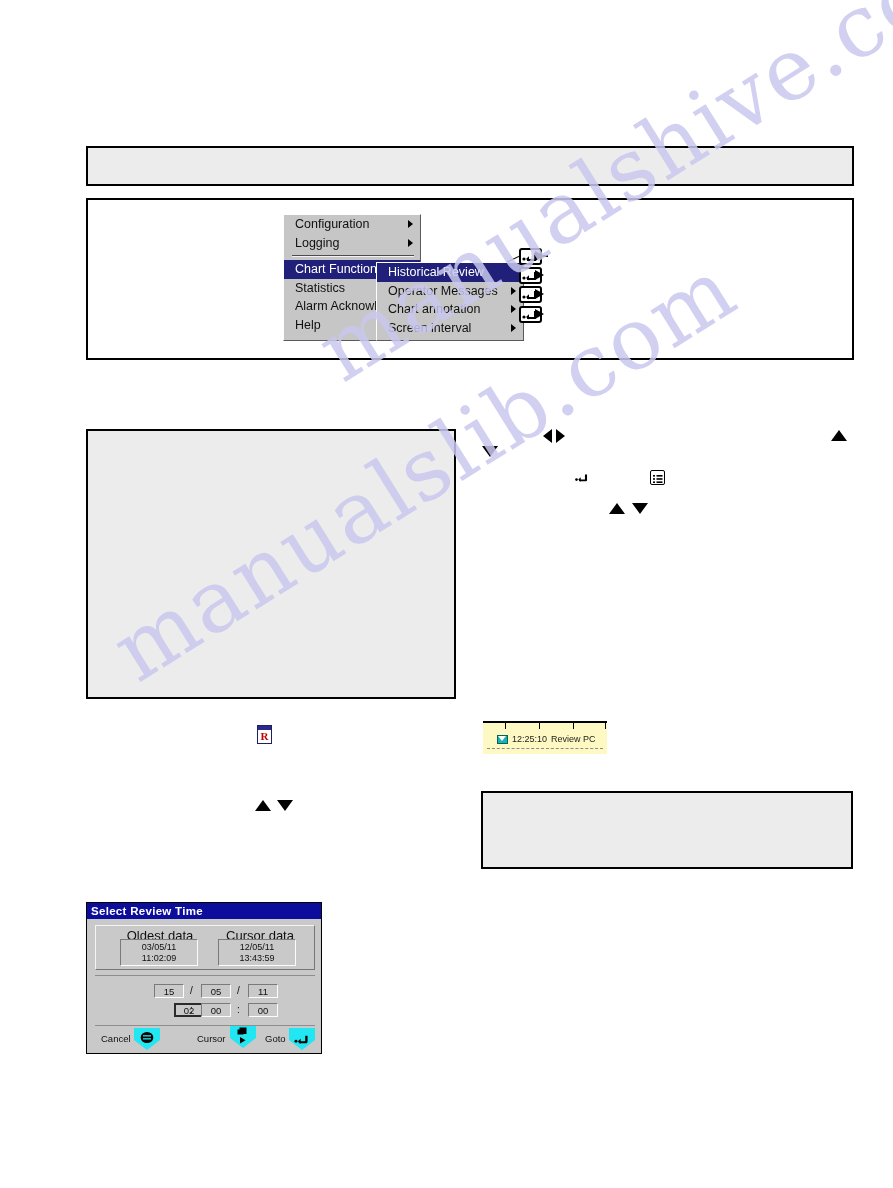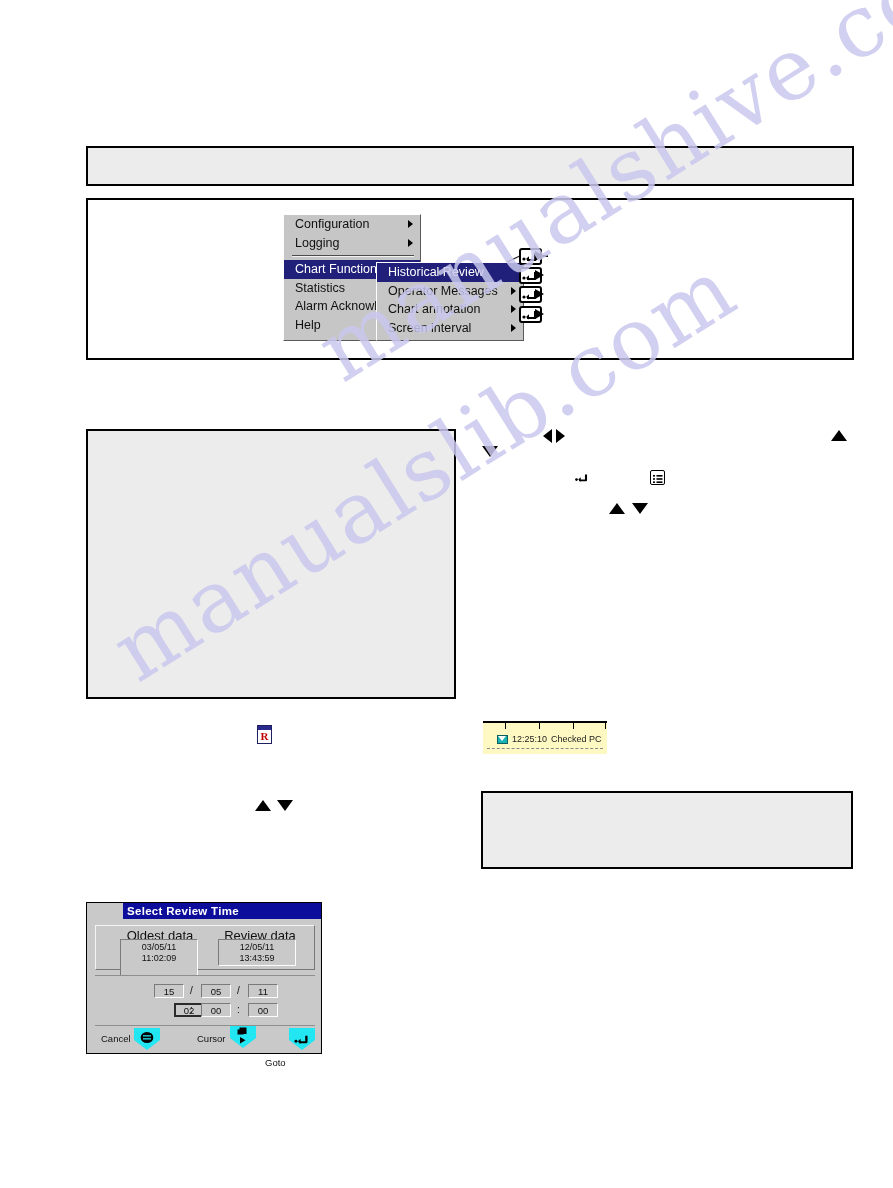--- a/index.html
+++ b/index.html
@@ -451,39 +451,39 @@
     <div class="msg-top-rule"></div>
     <div class="msg-ticks">
       <div class="msg-tick" style="left:22px;"></div>
       <div class="msg-tick" style="left:56px;"></div>
       <div class="msg-tick" style="left:90px;"></div>
       <div class="msg-tick" style="left:122px;"></div>
     </div>
     <div class="msg-row" style="top:13px; padding-left:14px;">
       <span class="env-icon"></span>
       <span>12:25:10</span>
-      <span>Checked PC</span>
+      <span>Review PC</span>
     </div>
     <div class="dash-rule" style="top:27px;"></div>
   </div>
 
   <div class="greybox" style="left:481px; top:775px; width:372px; height:78px;">
     <span style="display:block;padding:6px 8px;font-size:11px;color:#111;"></span>
   </div>
 
-  <div class="dlg" style="left:86px; top:886px; width:236px; height:152px;padding-left:36px;">
+  <div class="dlg" style="left:86px; top:886px; width:236px; height:152px;">
 
     <div class="dlg-title">Select Review Time</div>
 
     <div class="dlg-group" style="left:8px; top:22px; width:220px; height:45px;"></div>
 
     <div class="dlg-label" style="left:28px; top:25px; width:90px;">Oldest data</div>
-    <div class="dlg-label" style="left:128px; top:25px; width:90px;">Review data</div>
-
-    <div class="readout" style="left:33px; top:36px; width:78px; height:37px;">
+    <div class="dlg-label" style="left:128px; top:25px; width:90px;">Cursor data</div>
+
+    <div class="readout" style="left:33px; top:36px; width:78px; height:27px;">
       <div>03/05/11</div>
       <div>11:02:09</div>
     </div>
     <div class="readout" style="left:131px; top:36px; width:78px; height:27px;">
       <div>12/05/11</div>
       <div>13:43:59</div>
     </div>
 
     <div class="hline" style="left:8px; top:72px; width:220px;"></div>
 
@@ -516,21 +516,21 @@
     <div class="cyan-key" style="left:143px; top:123px;">
       <div class="key-inner" style="top:1px;">
         <svg width="14" height="18" viewBox="0 0 14 18" aria-hidden="true">
           <rect x="3.5" y="0.5" width="7" height="6.5" fill="#000"></rect>
           <rect x="1.5" y="2.5" width="6" height="5" fill="#000"></rect>
           <path d="M4 10 L4 16.5 L9.5 13.2 Z" fill="#000"></path>
         </svg>
       </div>
     </div>
 
-    <div class="btn-label" style="left:178px; top:130px;margin-top:24px;">Goto</div>
+    <div class="btn-label" style="left:178px; top:130px;">Goto</div>
     <div class="cyan-key" style="left:202px; top:125px;">
       <div class="key-inner" style="top:3px;">
         <svg width="18" height="12" viewBox="0 0 19 13" aria-hidden="true">
           <circle cx="3" cy="9" r="1.6" fill="#000"></circle>
           <path d="M6 9 H13 V3 H15.5 V9.6 A1.4 1.4 0 0 1 14.1 11 H6 Z" fill="#000"></path>
           <path d="M8 6.3 L5 9 L8 11.6 Z" fill="#000"></path>
         </svg>
       </div>
     </div>
   </div>

